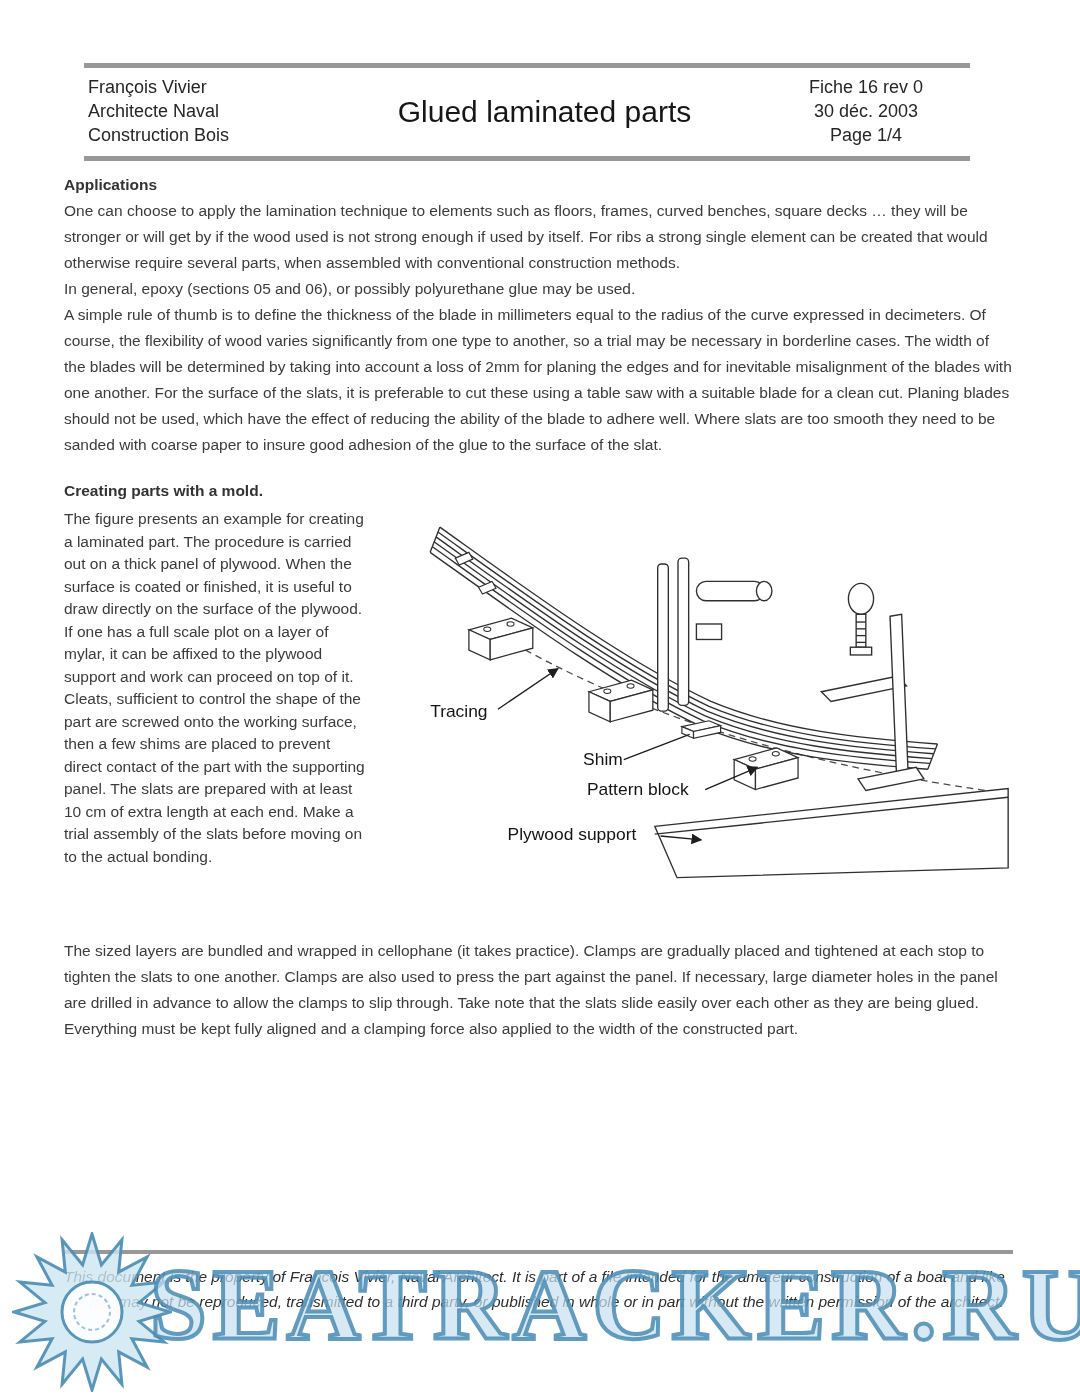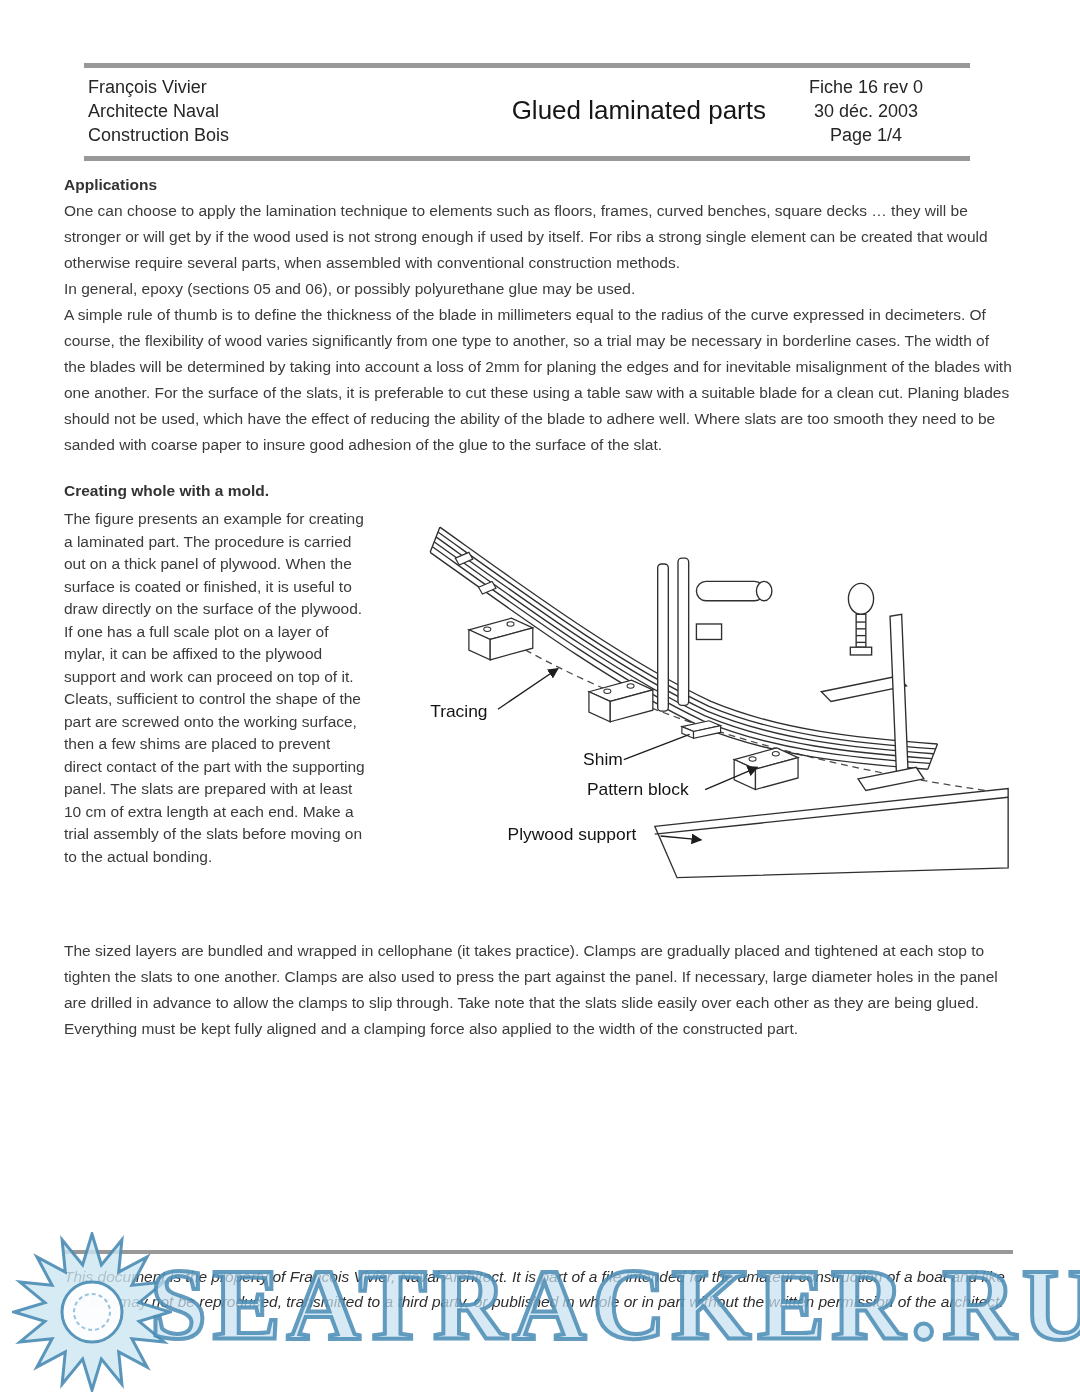--- a/index.html
+++ b/index.html
@@ -7,21 +7,21 @@
     position:relative; width:1080px; height:1397px; background:#ffffff;
     font-family:"Liberation Sans", sans-serif; color:#3b3b3b; overflow:hidden;
   }
 
   
   .header { position:absolute; left:84px; top:63px; width:886px; }
   .hrule { height:5px; background:#989898; }
   .hrule-thin { height:4px; background:#989898; }
   .header-row { display:flex; padding:7px 4px 9px 4px; }
   .header-left { width:235px; font-size:18px; line-height:24px; color:#262626; }
-  .header-title { flex:1; text-align:right; font-size:26px; color:#161616; padding-top:20px; }
+  .header-title { flex:1; text-align:center; font-size:30px; color:#161616; padding-top:20px; }
   .header-right { width:200px; text-align:center; font-size:18px; line-height:24px; color:#262626; }
 
   
   .body-content { position:absolute; left:64px; top:172px; width:949px; font-size:15.5px; line-height:26px; }
   .sec-heading { font-size:15.5px; font-weight:bold; color:#333333; margin:0; }
   .body-content p { margin:0; }
   .mt12 { margin-top:12px; }
   .mt14 { margin-top:14px; }
   .mt20 { margin-top:20px; }
   .mt28 { margin-top:28px; }
@@ -71,21 +71,21 @@
   </div>
 
   <div class="body-content">
 
     <h3 class="sec-heading">Applications</h3>
     <p class="mt12">One can choose to apply the lamination technique to elements such as floors, frames, curved benches, square decks … they will be stronger or will get by if the wood used is not strong enough if used by itself. For ribs a strong single element can be created that would otherwise require several parts, when assembled with conventional construction methods.</p>
     <p class="mt14">In general, epoxy (sections 05 and 06), or possibly polyurethane glue may be used.</p>
 
     <p class="mt12">A simple rule of thumb is to define the thickness of the blade in millimeters equal to the radius of the curve expressed in decimeters. Of course, the flexibility of wood varies significantly from one type to another, so a trial may be necessary in borderline cases. The width of the blades will be determined by taking into account a loss of 2mm for planing the edges and for inevitable misalignment of the blades with one another. For the surface of the slats, it is preferable to cut these using a table saw with a suitable blade for a clean cut. Planing blades should not be used, which have the effect of reducing the ability of the blade to adhere well. Where slats are too smooth they need to be sanded with coarse paper to insure good adhesion of the glue to the surface of the slat.</p>
 
-    <h3 class="sec-heading mt20">Creating whole with a mold.</h3>
+    <h3 class="sec-heading mt20">Creating parts with a mold.</h3>
 
     <div class="mold-row">
       <p class="mold-text">The figure presents an example for creating a laminated part. The procedure is carried out on a thick panel of plywood. When the surface is coated or finished, it is useful to draw directly on the surface of the plywood. If one has a full scale plot on a layer of mylar, it can be affixed to the plywood support and work can proceed on top of it. Cleats, sufficient to control the shape of the part are screwed onto the working surface, then a few shims are placed to prevent direct contact of the part with the supporting panel. The slats are prepared with at least 10 cm of extra length at each end. Make a trial assembly of the slats before moving on to the actual bonding.</p>
 
       <div class="figure-wrap">
         <svg viewBox="0 0 660 450" xmlns="http://www.w3.org/2000/svg">
           <defs>
             <marker id="arr" viewBox="0 0 10 10" refX="9" refY="5" markerWidth="8" markerHeight="8" orient="auto-start-reverse">
               <path d="M0,0 L10,5 L0,10 z" fill="#1d1d1d"></path>
             </marker>

